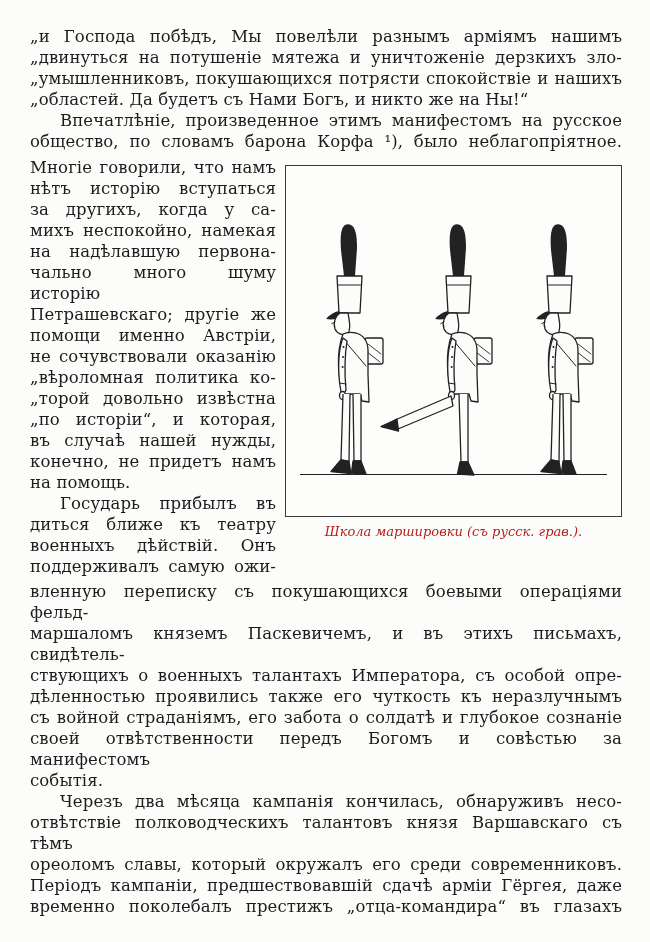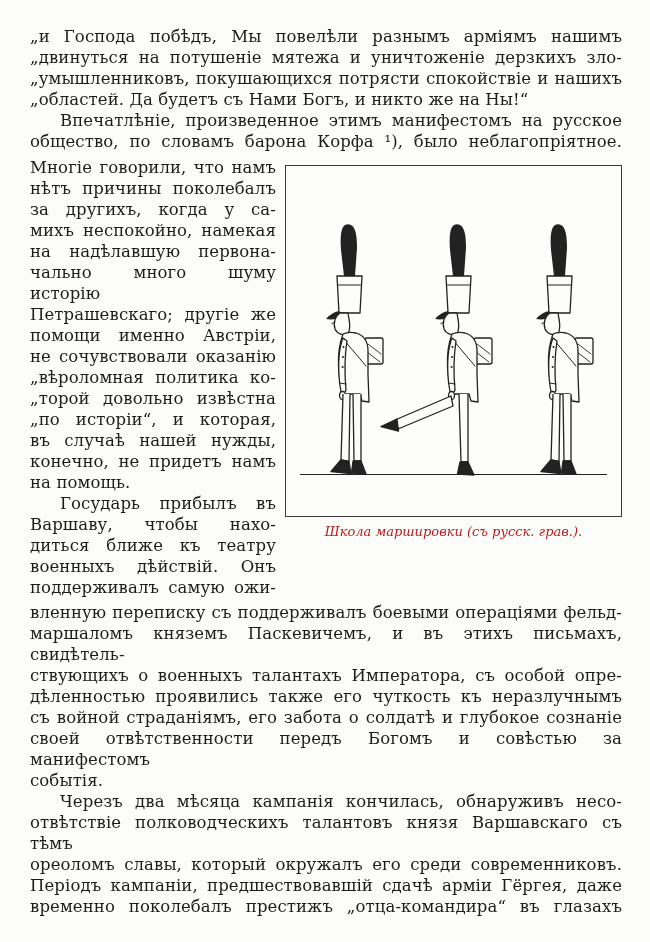--- a/index.html
+++ b/index.html
@@ -64,38 +64,37 @@
       <div class="paragraph">
         <div class="line indent">Впечатлѣніе, произведенное этимъ манифестомъ на русское</div>
         <div class="line">общество, по словамъ барона Корфа ¹), было неблагопріятное.</div>
       </div>
     </div>
 
   <div class="wrap-section">
     <div class="left-col">
         <div class="paragraph">
           <div class="line">Многіе говорили, что намъ</div>
-          <div class="line">нѣтъ причины поколебалъ</div>
+          <div class="line">нѣтъ исторію вступаться</div>
           <div class="line">за другихъ, когда у са-</div>
           <div class="line">михъ неспокойно, намекая</div>
           <div class="line">на надѣлавшую первона-</div>
           <div class="line">чально много шуму исторію</div>
           <div class="line">Петрашевскаго; другіе же</div>
           <div class="line">помощи именно Австріи,</div>
           <div class="line">не сочувствовали оказанію</div>
           <div class="line">„вѣроломная политика ко-</div>
           <div class="line">„торой довольно извѣстна</div>
           <div class="line">„по исторіи“, и которая,</div>
           <div class="line">въ случаѣ нашей нужды,</div>
           <div class="line">конечно, не придетъ намъ</div>
           <div class="line short">на помощь.</div>
         </div>
         <div class="paragraph">
           <div class="line indent">Государь прибылъ въ</div>
-          <div class="line">Варшаву, чтобы нахо-</div>
           <div class="line">диться ближе къ театру</div>
           <div class="line">военныхъ дѣйствій. Онъ</div>
           <div class="line">поддерживалъ самую ожи-</div>
         </div>
       </div>
 
     <figure class="figure-col">
       <div class="figure-frame">
         <svg viewBox="0 0 335 350" xmlns="http://www.w3.org/2000/svg">
           <defs>
@@ -144,21 +143,21 @@
             </g>
           <line x1="14" y1="308.5" x2="321" y2="308.5" stroke="#222" stroke-width="1.2"></line>
         </svg>
       </div>
       <figcaption class="figure-caption">Школа маршировки (съ русск. грав.).</figcaption>
     </figure>
   </div>
 
   <div class="textblock bottom-block">
       <div class="paragraph">
-        <div class="line">вленную переписку съ поддерживалъ боевыми операціями фельд-</div>
+        <div class="line">вленную переписку съ покушающихся боевыми операціями фельд-</div>
         <div class="line">маршаломъ княземъ Паскевичемъ, и въ этихъ письмахъ, свидѣтель-</div>
         <div class="line">ствующихъ о военныхъ талантахъ Императора, съ особой опре-</div>
         <div class="line">дѣленностью проявились также его чуткость къ неразлучнымъ</div>
         <div class="line">съ войной страданіямъ, его забота о солдатѣ и глубокое сознаніе</div>
         <div class="line">своей отвѣтственности передъ Богомъ и совѣстью за манифестомъ</div>
         <div class="line short">событія.</div>
       </div>
       <div class="paragraph">
         <div class="line indent">Черезъ два мѣсяца кампанія кончилась, обнаруживъ несо-</div>
         <div class="line">отвѣтствіе полководческихъ талантовъ князя Варшавскаго съ тѣмъ</div>

